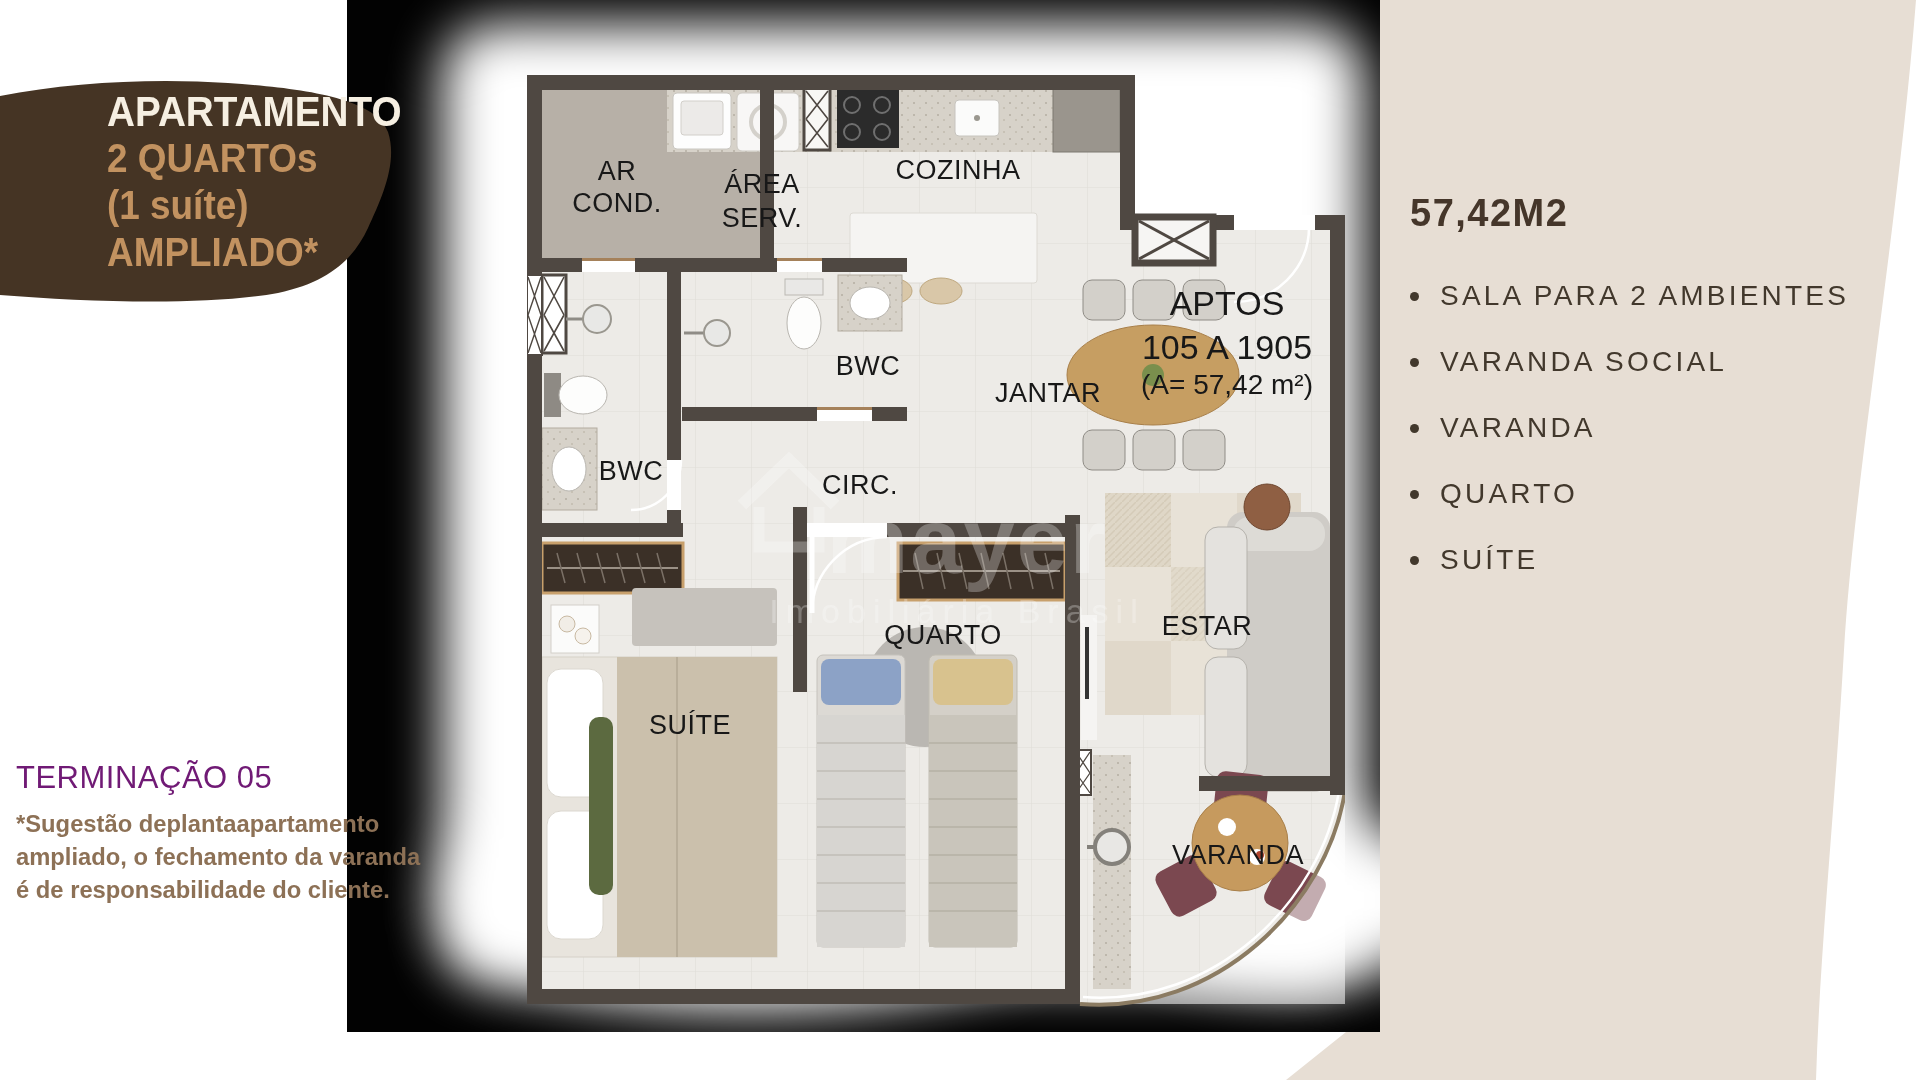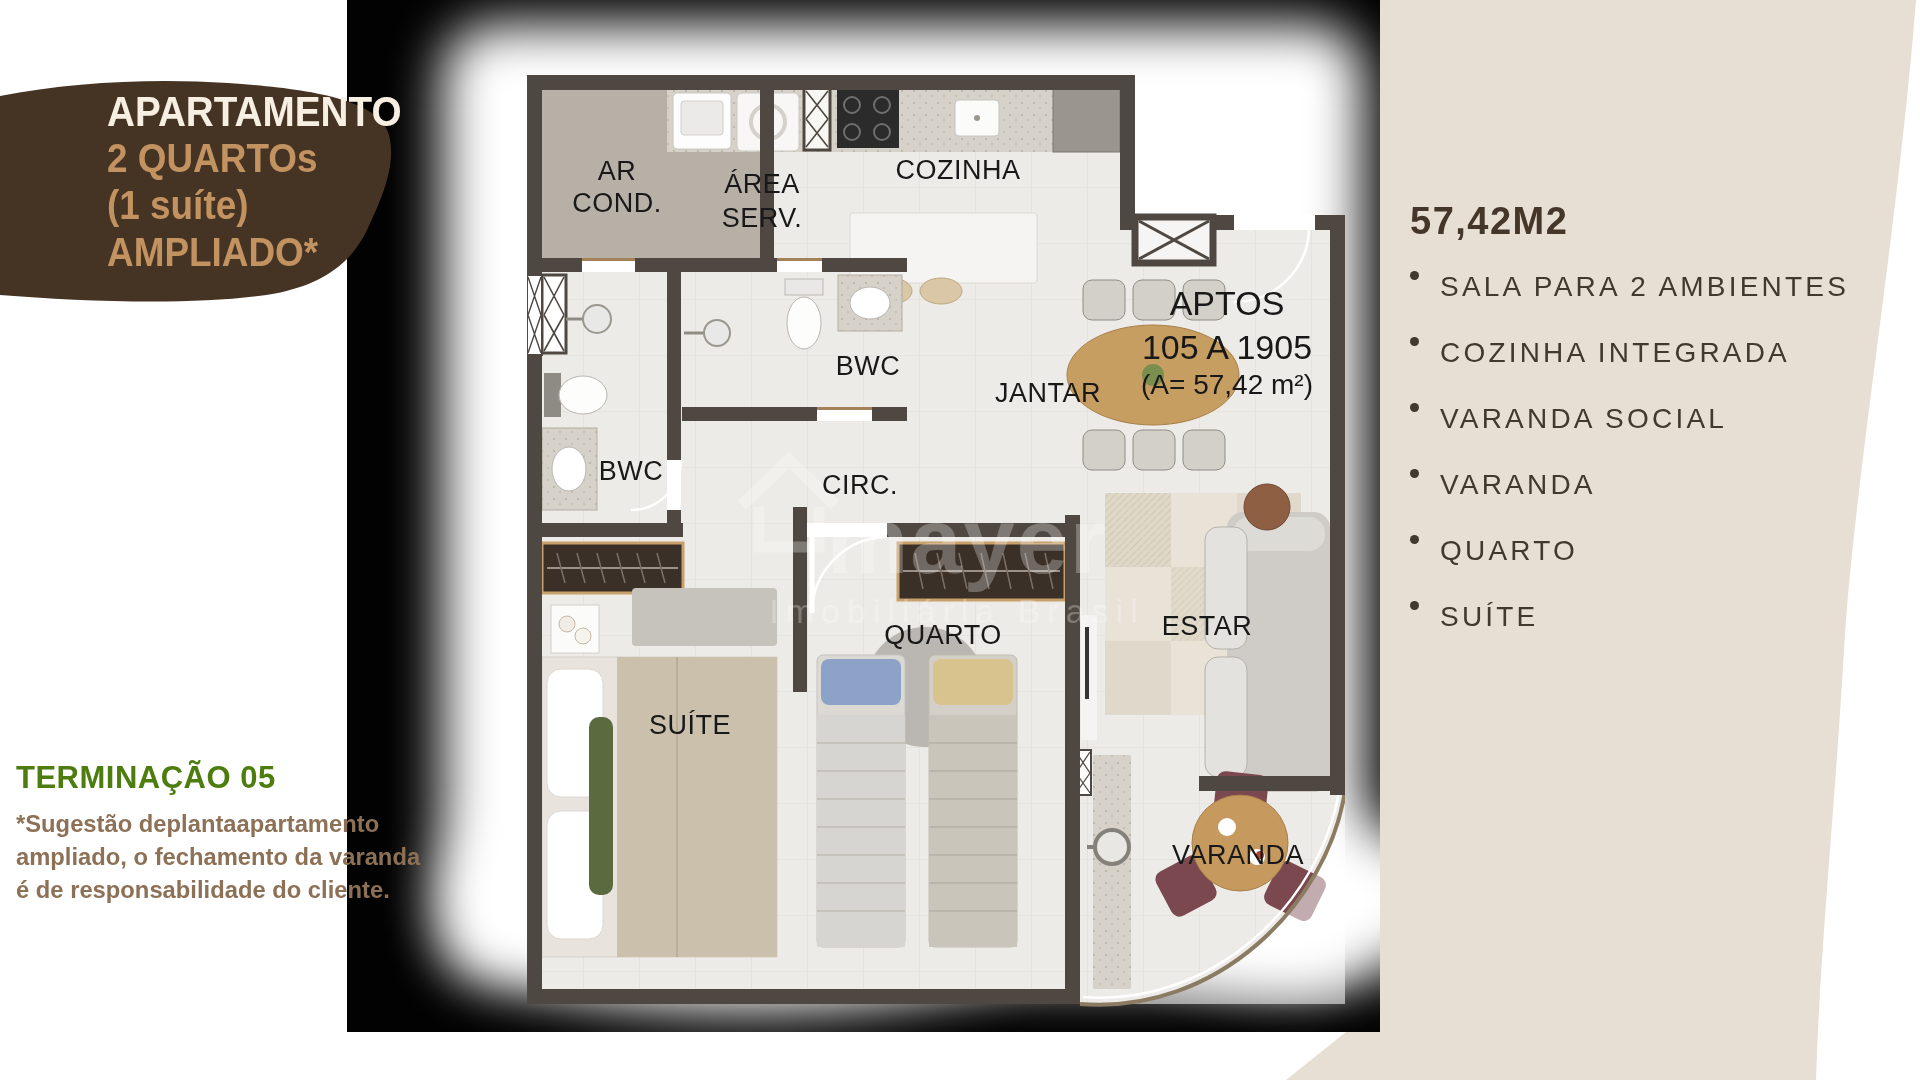--- a/index.html
+++ b/index.html
@@ -18,27 +18,27 @@
   #plan-svg{position:absolute;left:180px;top:75px;}
 
   
   #promo-blob-svg{left:0;top:76px;width:402px;height:240px;z-index:3;}
   #promo-text{left:107px;top:88px;z-index:4;width:300px;}
   #promo-text .ttl{font-size:43px;font-weight:bold;color:#f6efe2;transform:scaleX(.9);transform-origin:left;line-height:47px;white-space:nowrap;}
   #promo-text .sub{font-size:41px;font-weight:bold;color:#c29260;transform:scaleX(.9);transform-origin:left;line-height:47px;white-space:nowrap;}
 
   
   #termination{left:16px;top:760px;z-index:3;width:360px;}
-  #termination .t-title{font-size:31px;font-weight:bold;color:#4d7c0f;letter-spacing:.5px;margin-bottom:11px;white-space:nowrap;}
+  #termination .t-title{font-size:31px;font-weight:normal;color:#701a75;letter-spacing:.5px;margin-bottom:11px;white-space:nowrap;}
   #termination .t-line{font-size:24.5px;font-weight:bold;color:#8d7156;line-height:33px;transform:scaleX(.97);transform-origin:left;white-space:nowrap;}
 
   
-  #specs{left:1410px;top:200px;z-index:3;width:430px;}
+  #specs{left:1410px;top:192px;z-index:3;width:430px;}
   #specs .area-title{font-size:38px;font-weight:bold;color:#45362a;letter-spacing:1.5px;margin-bottom:28px;white-space:nowrap;}
-  .spec-item{display:flex;align-items:flex-start;height:66px;}
+  .spec-item{display:flex;align-items:center;height:66px;}
   .bullet-dot{width:9px;height:9px;border-radius:50%;background:#42382c;margin-right:21px;flex:0 0 auto;}
   .spec-label{font-size:28px;color:#42382c;letter-spacing:3.2px;white-space:nowrap;}
 
   
   text.room-lbl{fill:#181818;font-family:"Liberation Sans",sans-serif;font-size:27px;letter-spacing:.5px;text-anchor:middle;}
   text.apts-lbl{fill:#181818;font-family:"Liberation Sans",sans-serif;text-anchor:middle;}
   .wm{opacity:.27;}
   .wm text{fill:#ffffff;font-family:"Liberation Sans",sans-serif;text-anchor:middle;}
 </style>
 </head>
@@ -282,24 +282,20 @@
   </div>
 
   <div id="specs" class="abs">
     <div class="area-title">57,42M2</div>
     <div class="spec-item">
       <span class="bullet-dot"></span>
       <span class="spec-label">SALA PARA 2 AMBIENTES</span>
     </div>
     <div class="spec-item">
       <span class="bullet-dot"></span>
-      <span class="spec-label">COZINHA INTEGRADA</span>
-    </div>
-    <div class="spec-item">
-      <span class="bullet-dot"></span>
       <span class="spec-label">VARANDA SOCIAL</span>
     </div>
     <div class="spec-item">
       <span class="bullet-dot"></span>
       <span class="spec-label">VARANDA</span>
     </div>
     <div class="spec-item">
       <span class="bullet-dot"></span>
       <span class="spec-label">QUARTO</span>
     </div>

